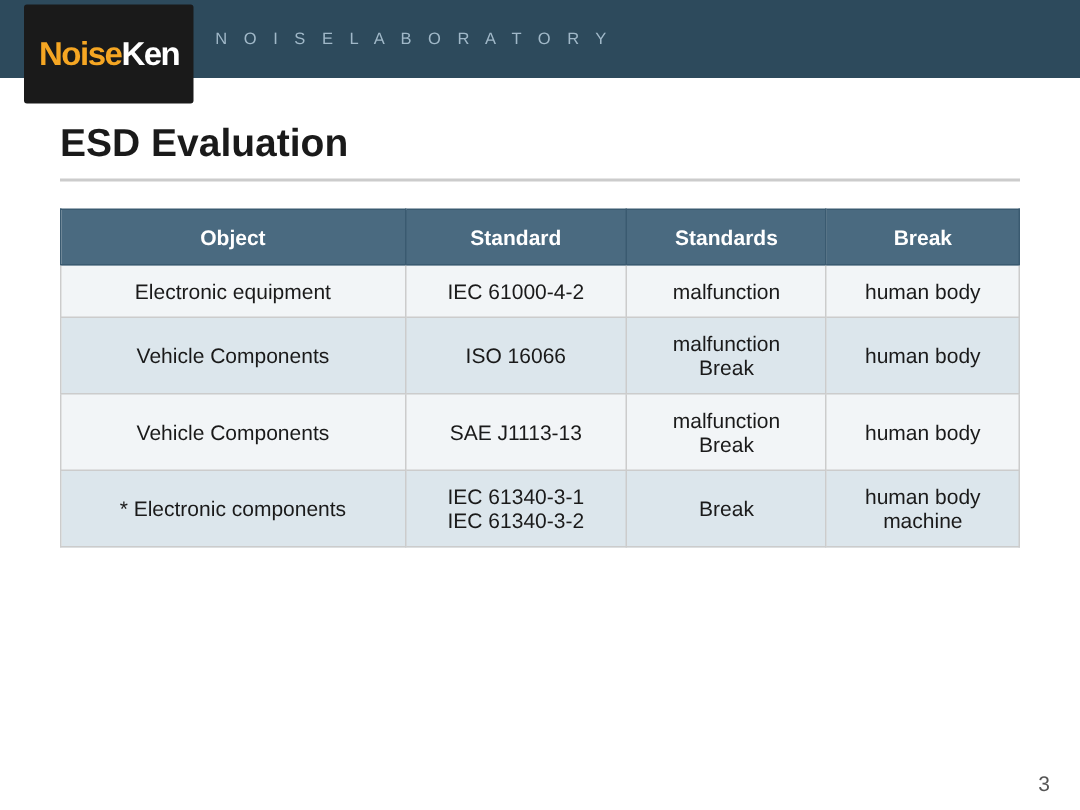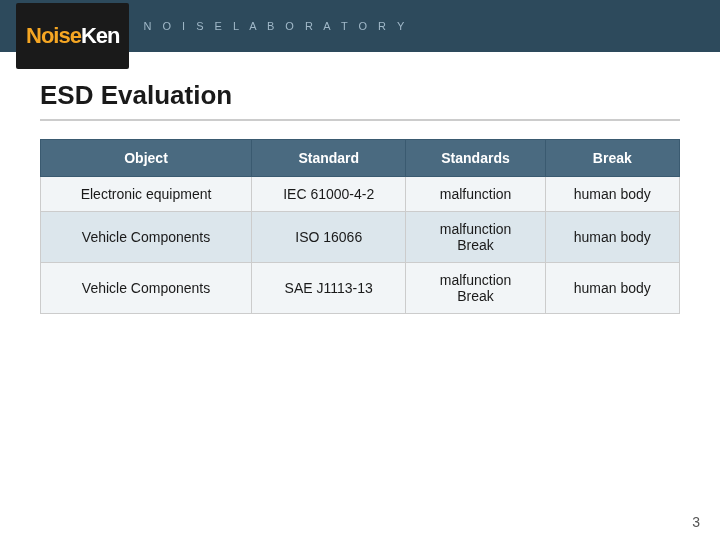--- a/index.html
+++ b/index.html
@@ -153,19 +153,25 @@
             <td>ISO 16066</td>
             <td>malfunction<br>Break</td>
             <td>human body</td>
           </tr>
           <tr>
             <td>Vehicle Components</td>
             <td>SAE J1113-13</td>
             <td>malfunction<br>Break</td>
             <td>human body</td>
           </tr>
+          <tr>
+            <td>* Electronic components</td>
+            <td>IEC 61340-3-1<br>IEC 61340-3-2</td>
+            <td>Break</td>
+            <td>human body<br>machine</td>
+          </tr>
         </tbody>
     </table>
   </div>
 
 </div>
 
 <div class="page-number">3</div>
 
 </body></html>

